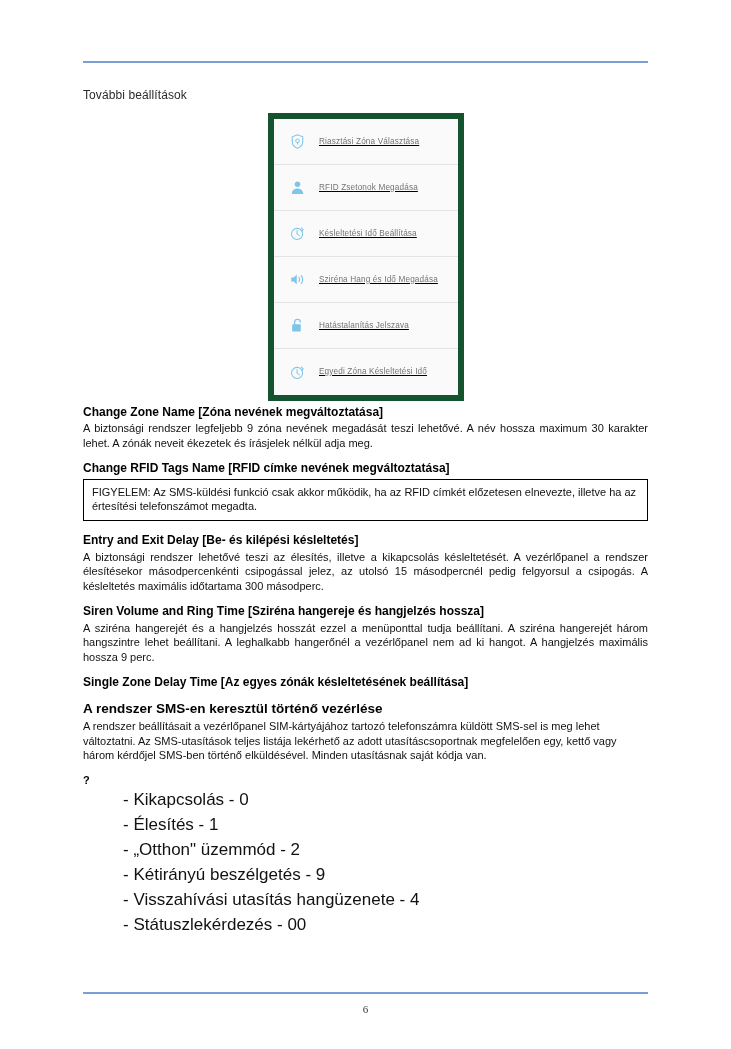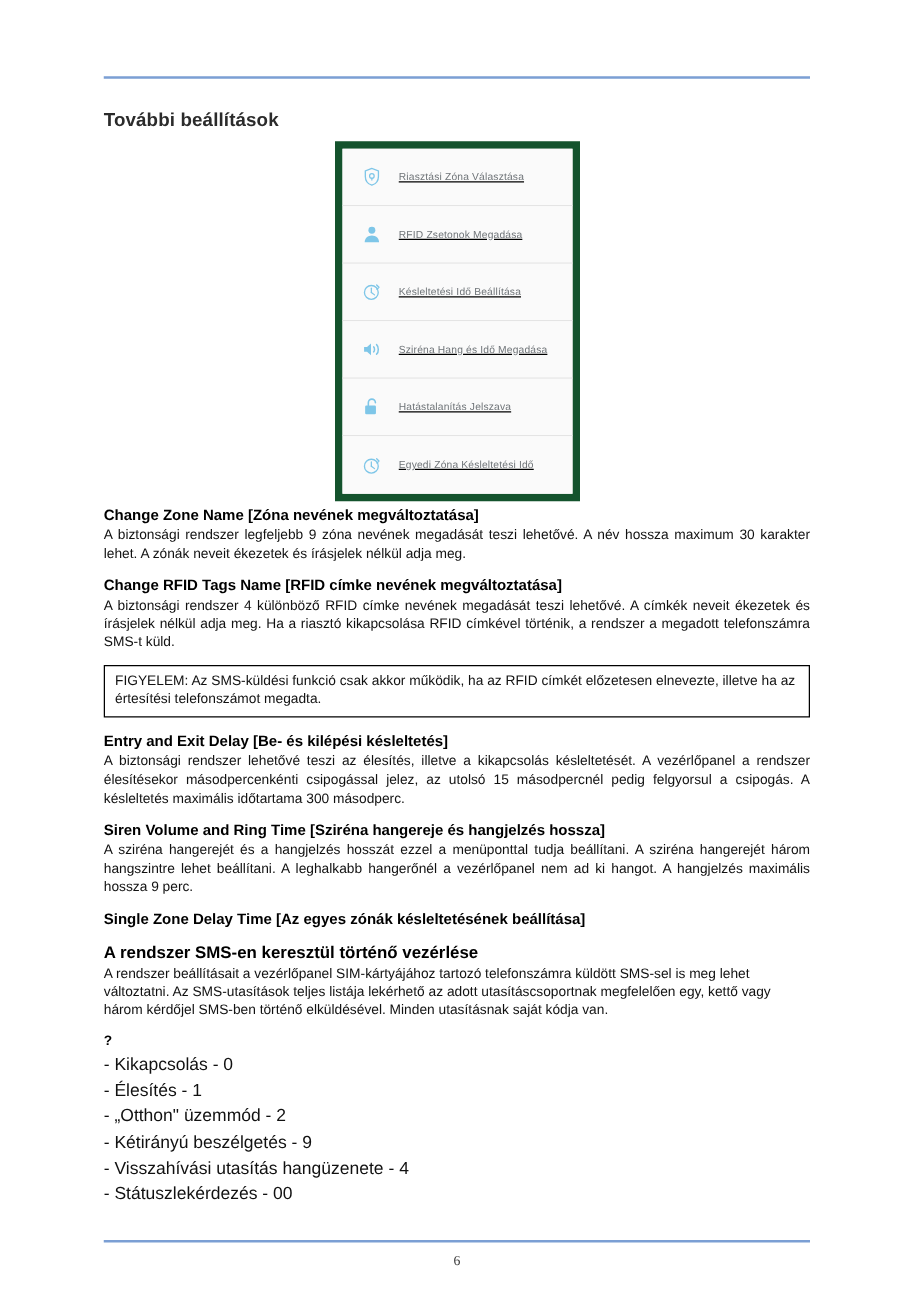--- a/index.html
+++ b/index.html
@@ -49,22 +49,22 @@
 
   
   .content {
     position: absolute;
     left: 83px;
     top: 88px;
     width: 565px;
   }
 
   .section-label {
-    font-size: 15px;
-    font-weight: bold;
+    font-size: 12px;
+    font-weight: normal;
     color: #2b2b2b;
     letter-spacing: 0.1px;
     margin: 0 0 12px 0;
   }
 
   
   .menu-card-wrap {
     position: absolute;
     left: 268px;
     top: 113px;
@@ -157,23 +157,24 @@
     font-weight: bold;
     margin: 3px 0 1px 0;
     line-height: 1.3;
   }
   ul.cmd-list {
     list-style: none;
     margin: 0;
     padding: 0;
   }
   ul.cmd-list li {
-    font-size: 14px;
+    font-size: 17px;
     line-height: 1.47;
     color: #111;
+    margin-left: 40px;
   }
 </style>
 </head>
 <body>
 
 <div class="page">
 
   <div class="rule rule-top"></div>
 
   <div class="content">
@@ -245,21 +246,20 @@
         </div>
       </div>
   </div>
 
   <div class="doc-body">
 
     <h3 class="head">Change Zone Name [Zóna nevének megváltoztatása]</h3>
     <p class="para">A biztonsági rendszer legfeljebb 9 zóna nevének megadását teszi lehetővé. A név hossza maximum 30 karakter lehet. A zónák neveit ékezetek és írásjelek nélkül adja meg.</p>
 
     <h3 class="head">Change RFID Tags Name [RFID címke nevének megváltoztatása]</h3>
-    <p class="para">A biztonsági rendszer 4 különböző RFID címke nevének megadását teszi lehetővé. A címkék neveit ékezetek és írásjelek nélkül adja meg.  Ha a riasztó kikapcsolása RFID címkével történik, a rendszer a megadott telefonszámra SMS-t küld.</p>
 
     <div class="warn-box">
       <p><span class="warn-label">FIGYELEM:</span><span> Az SMS-küldési funkció csak akkor működik, ha az RFID címkét előzetesen elnevezte, illetve ha az értesítési telefonszámot megadta.</span></p>
     </div>
 
     <h3 class="head">Entry and Exit Delay [Be- és kilépési késleltetés]</h3>
     <p class="para">A biztonsági rendszer lehetővé teszi az élesítés, illetve a kikapcsolás késleltetését. A vezérlőpanel a rendszer élesítésekor másodpercenkénti csipogással jelez, az utolsó 15 másodpercnél pedig felgyorsul a csipogás. A késleltetés maximális időtartama 300 másodperc.</p>
 
     <h3 class="head">Siren Volume and Ring Time [Sziréna hangereje és hangjelzés hossza]</h3>
     <p class="para">A sziréna hangerejét és a hangjelzés hosszát ezzel a menüponttal tudja beállítani. A sziréna hangerejét három hangszintre lehet beállítani. A leghalkabb hangerőnél a vezérlőpanel nem ad ki hangot. A hangjelzés maximális hossza 9 perc.</p>

